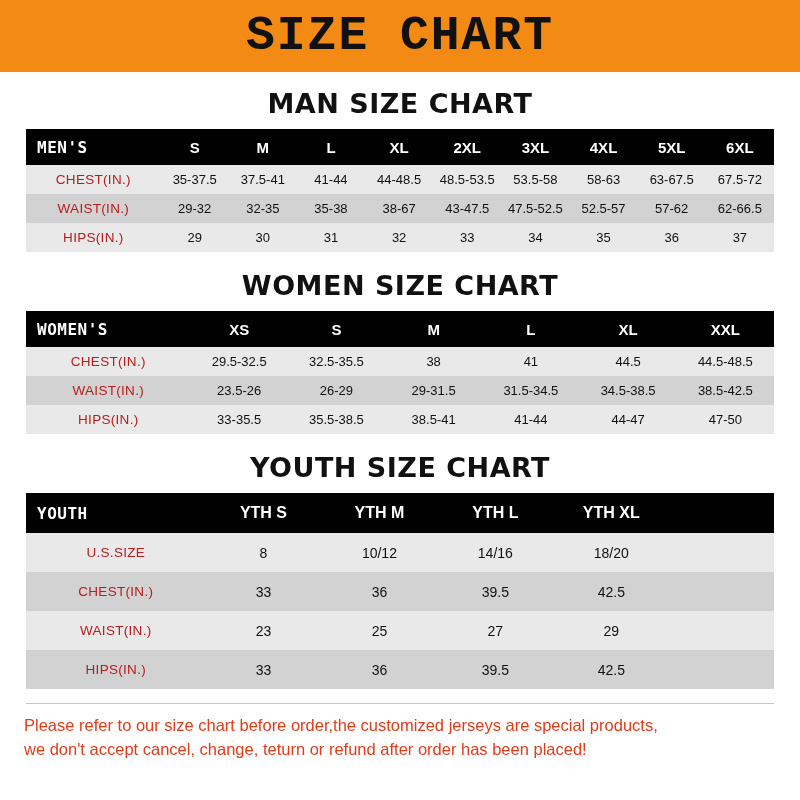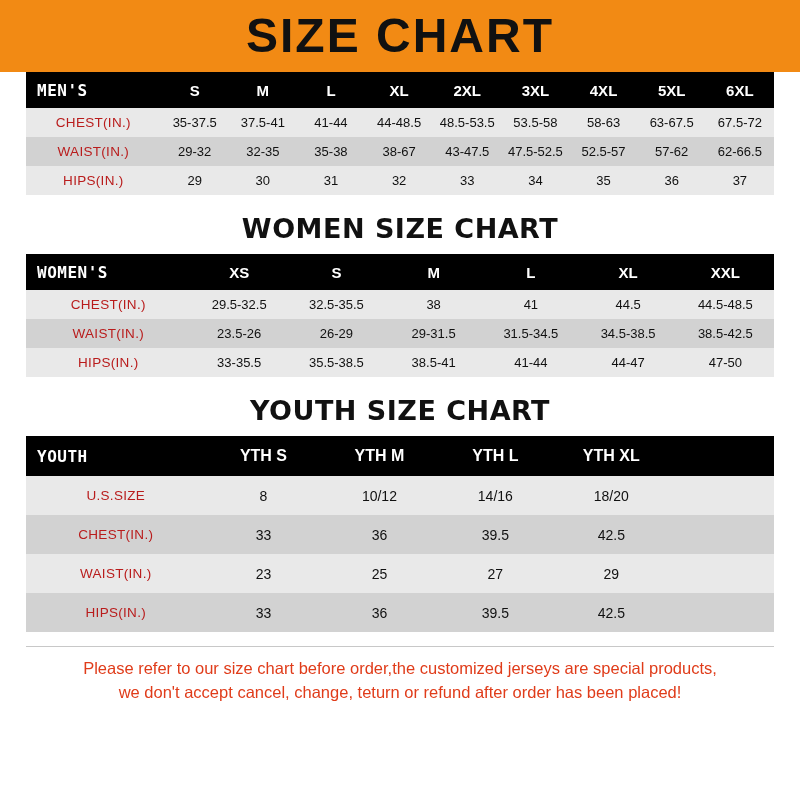--- a/index.html
+++ b/index.html
@@ -23,21 +23,21 @@
   
   .header {
     height: 72px;
     background: #f28a14;
     display: flex;
     align-items: center;
     justify-content: center;
     position: relative;
   }
   .header-title {
-    font-family: Liberation Sans, sans-serif;
+    font-family: Liberation Mono, monospace;
     font-weight: bold;
     font-size: 48px;
     letter-spacing: 2px;
     color: #111111;
     line-height: 1;
     text-align: center;
   }
   
   .section {
     padding: 0 26px;
@@ -98,35 +98,36 @@
   
   .divider {
     border-top: 1px solid #c8c8c8;
     margin: 14px 26px 0 26px;
   }
   .note {
     padding: 10px 24px 0 24px;
     color: #e03c1a;
     font-size: 16.5px;
     line-height: 1.45;
-    text-align: center;
+    text-align: left;
     font-family: "Liberation Sans", sans-serif;
   }
   .note span { display: block; }
 </style>
 </head>
 <body>
 
 <div class="page">
 
   <div class="header">
     <div class="header-title">SIZE CHART</div>
   </div>
 
   <div class="section sec-1">
+    <div class="section-title">MAN SIZE CHART</div>
     <table class="size-table">
       <thead>
         <tr>
           <th class="corner" style="width:18%">MEN'S</th>
           <th>S</th>
           <th>M</th>
           <th>L</th>
           <th>XL</th>
           <th>2XL</th>
           <th>3XL</th>

